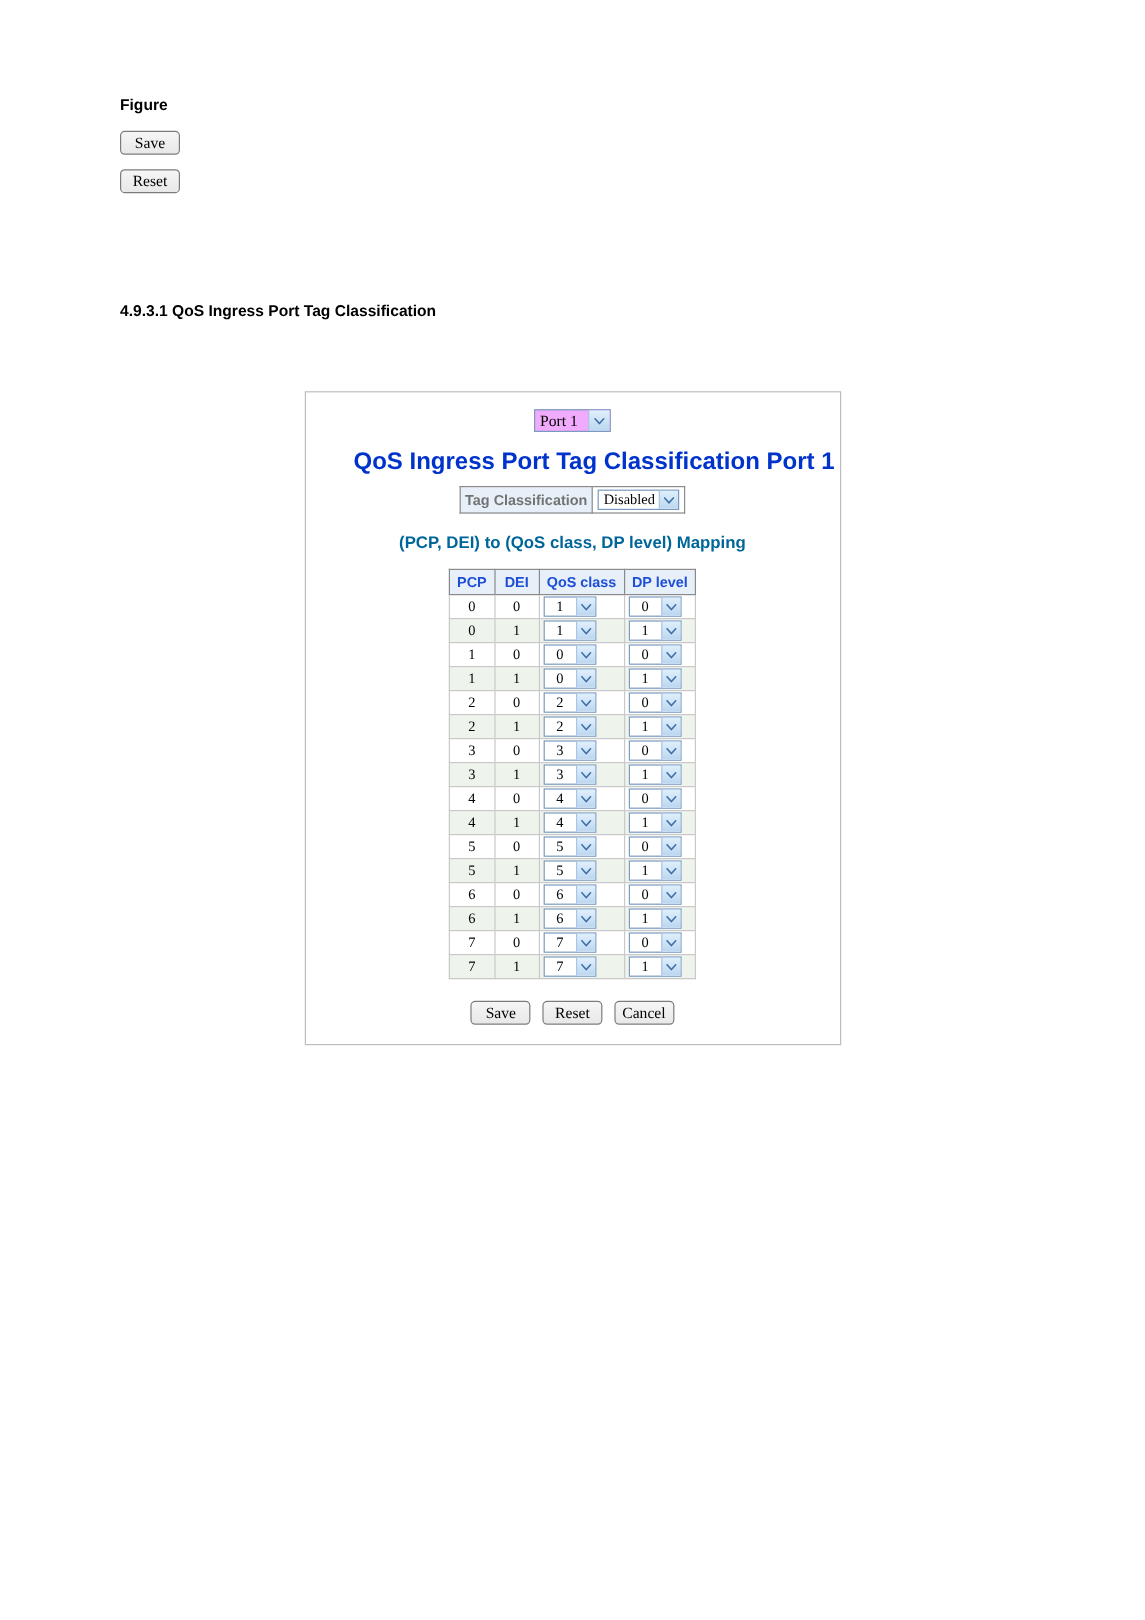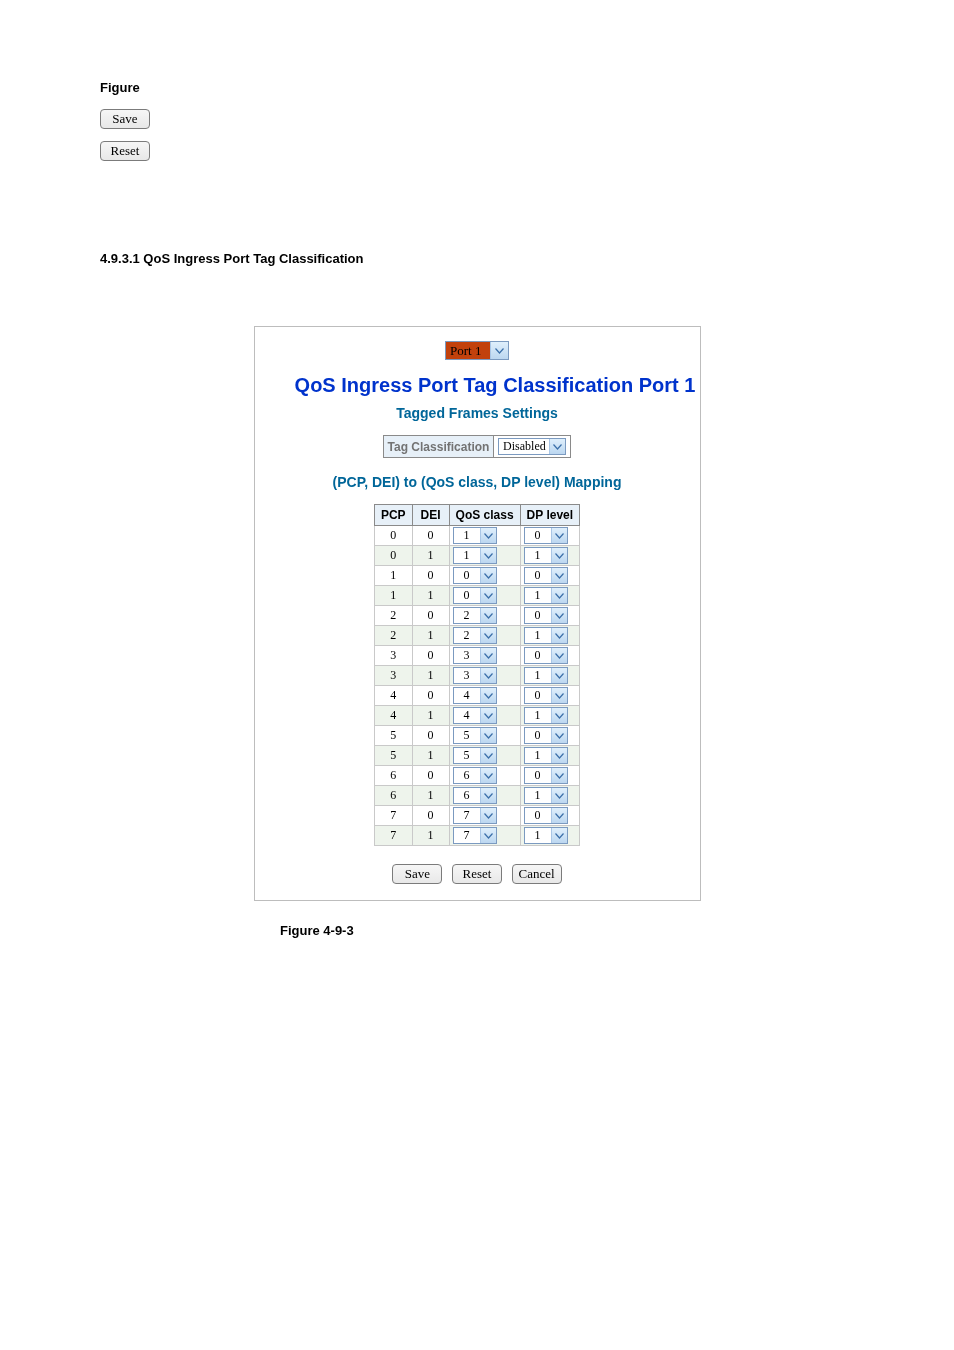--- a/index.html
+++ b/index.html
@@ -53,21 +53,21 @@
   }
 
   .port-select-wrap {
     display: inline-block;
     text-align: center;
   }
   .faux-select {
     display: inline-flex;
     align-items: stretch;
     border: 1px solid #7b9ac0;
-    background: #c2410c;
+    background: #f0abfc;
     font-family: "Times New Roman", Times, serif;
     font-size: 13px;
     height: 19px;
     box-sizing: border-box;
   }
   .faux-select .val {
     padding: 1px 6px 0 4px;
     min-width: 34px;
     text-align: left;
   }
@@ -107,21 +107,21 @@
     color: #737373;
     font-weight: bold;
   }
 
   .map-table {
     margin: 0 auto;
     border-collapse: collapse;
   }
   .map-table th {
     background: #e7f0f8;
-    color: #000000;
+    color: #1d4ed8;
     font-weight: bold;
     font-size: 12px;
     border: 1px solid #8a8a8a;
     padding: 3px 6px;
     text-align: center;
   }
   .map-table td {
     border: 1px solid #c9c9c9;
     font-size: 12px;
     padding: 1px 5px;
@@ -194,21 +194,20 @@
         <span class="val">Port 1</span>
         <span class="arrow">
           <svg width="9" height="6" viewBox="0 0 9 6">
               <path d="M0.5 0.5 L4.5 5 L8.5 0.5" fill="none" stroke="#3b6fa9" stroke-width="1.2"></path>
             </svg>
         </span>
       </div>
     </div>
 
     <div class="main-title">QoS Ingress Port Tag Classification  Port 1</div>
-    <div class="sub-title">Tagged Frames Settings</div>
 
     <table class="tf-table">
       <tbody>
           <tr>
         <td class="hdr">Tag Classification</td>
         <td>
           <div class="tiny-select wide">
             <span class="val">Disabled</span>
             <span class="arrow">
               <svg width="9" height="6" viewBox="0 0 9 6">
@@ -557,15 +556,14 @@
     </table>
 
     <div class="bottom-buttons">
       <button class="small-btn">Save</button>
       <button class="small-btn">Reset</button>
       <button class="small-btn">Cancel</button>
     </div>
 
   </div>
 
-  <div class="figure-caption">Figure 4-9-3</div>
 
 </div>
 
 </body></html>

